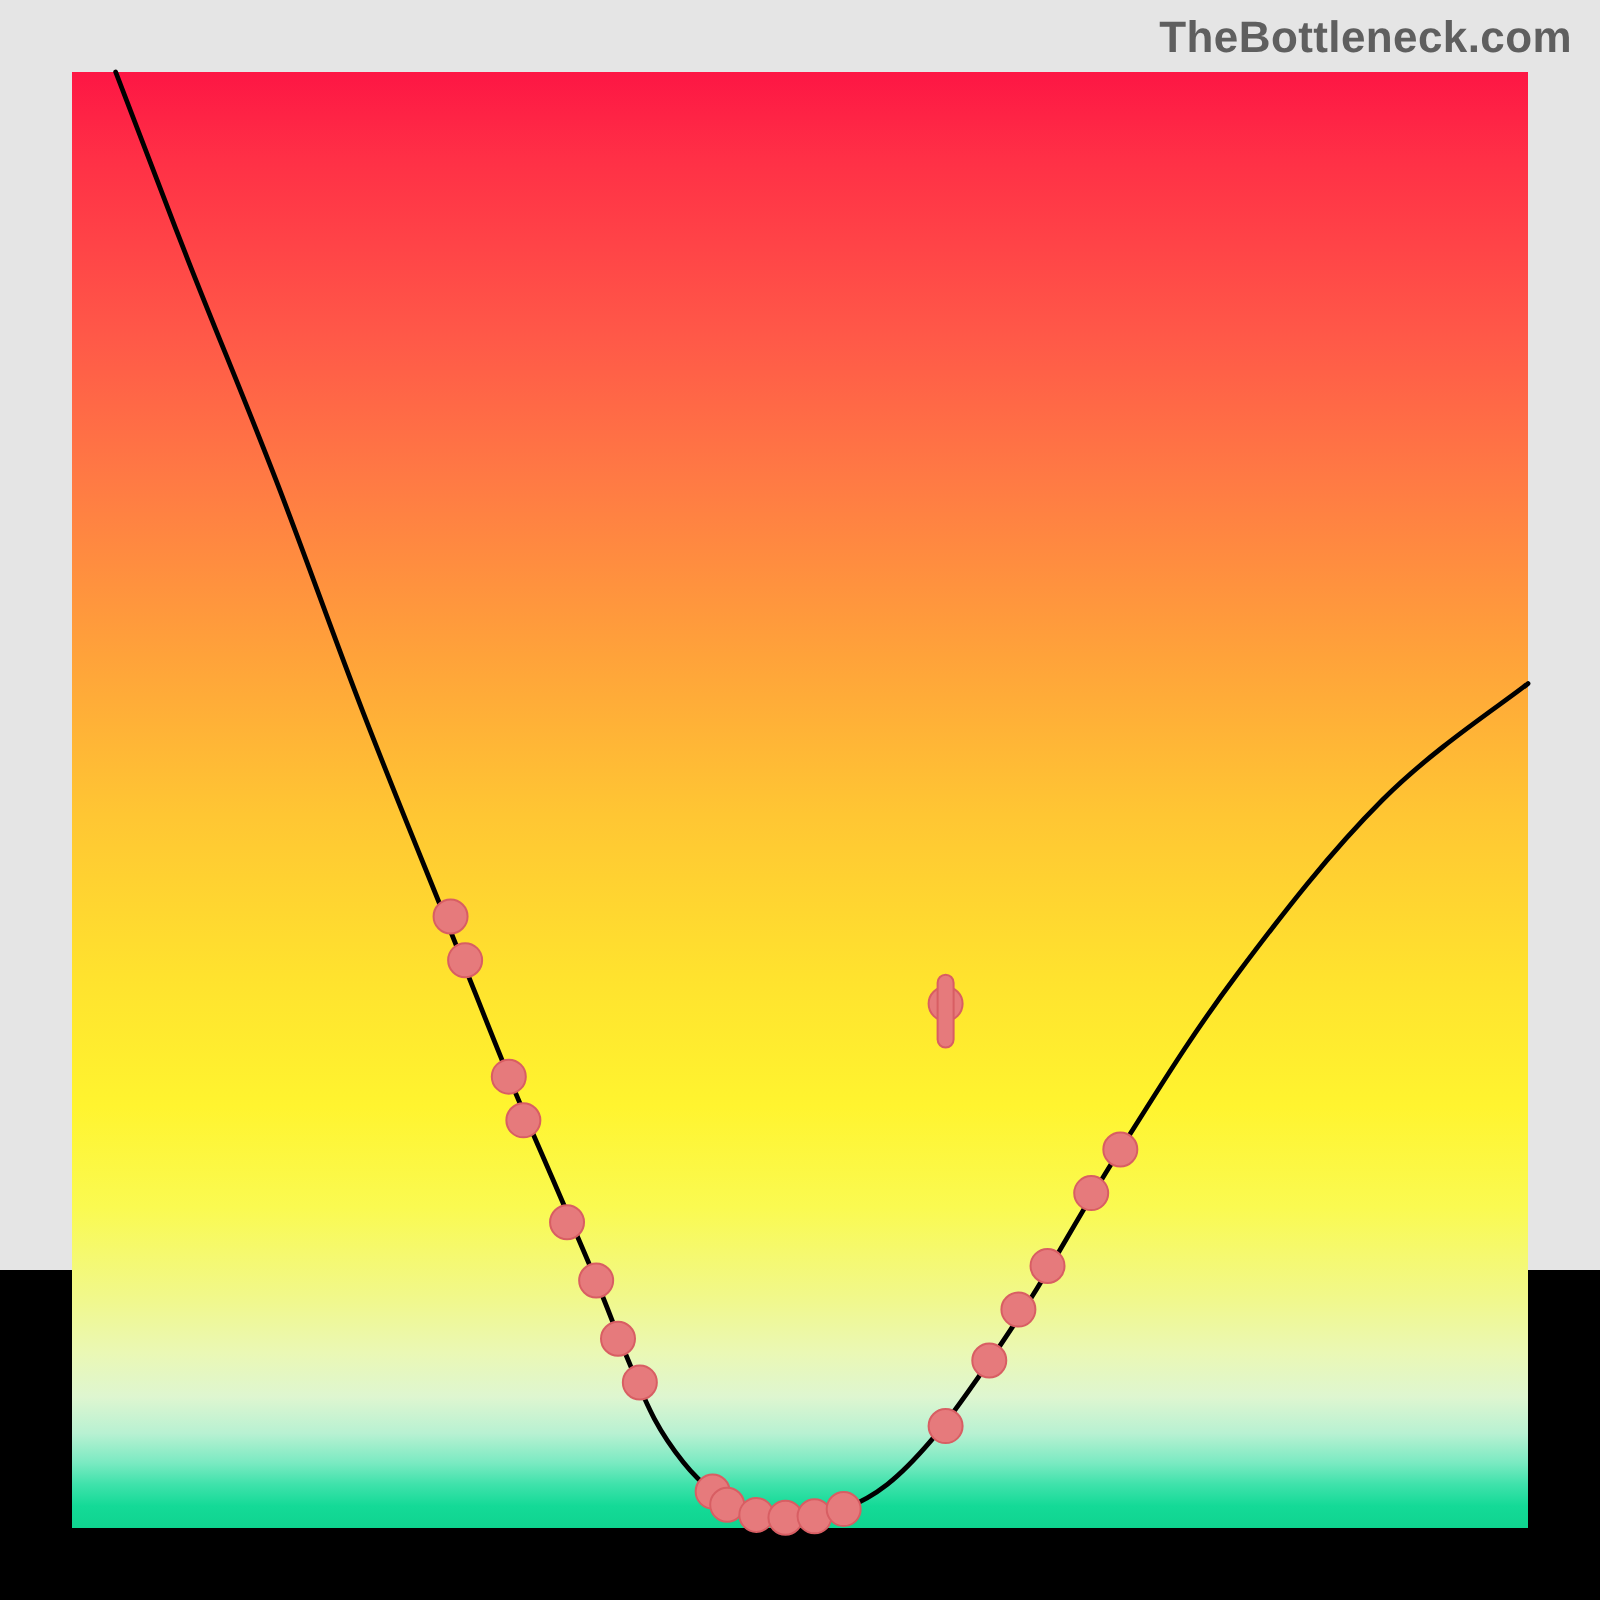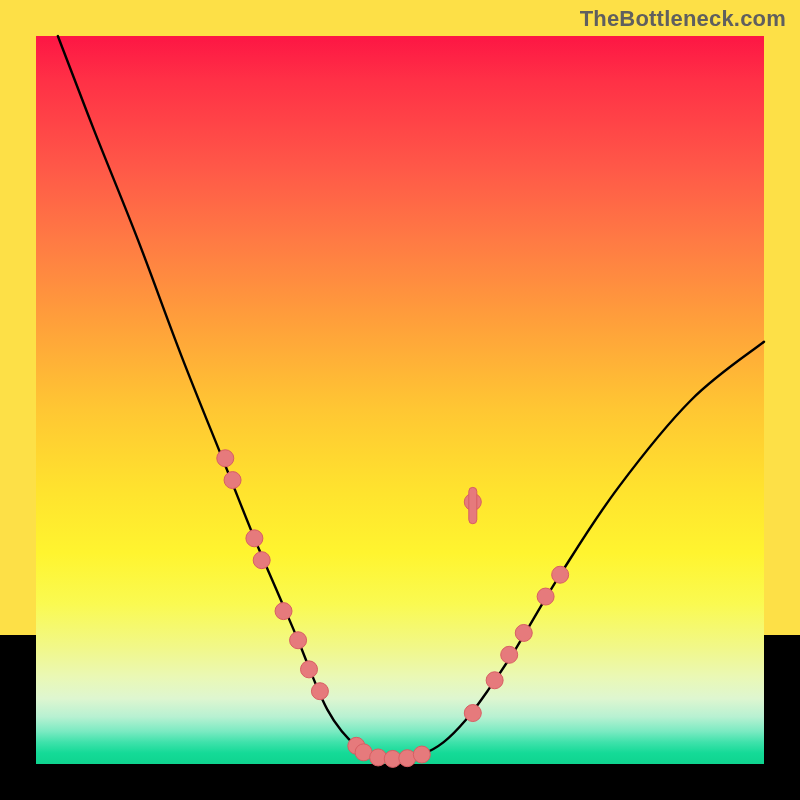--- a/index.html
+++ b/index.html
@@ -9,21 +9,21 @@
     height: 800px;
     background: #000;
     overflow: hidden;
   }
   .frame {
     position: absolute;
     left: 0;
     top: 0;
     width: 800px;
     height: 635px;
-    background: #fde047;
+    background: #e5e5e5;
   }
   .plot-area {
     position: absolute;
     left: 36px;
     top: 36px;
     width: 728px;
     height: 728px;
     background: linear-gradient(
       to bottom,
       #fd1644 0%,

